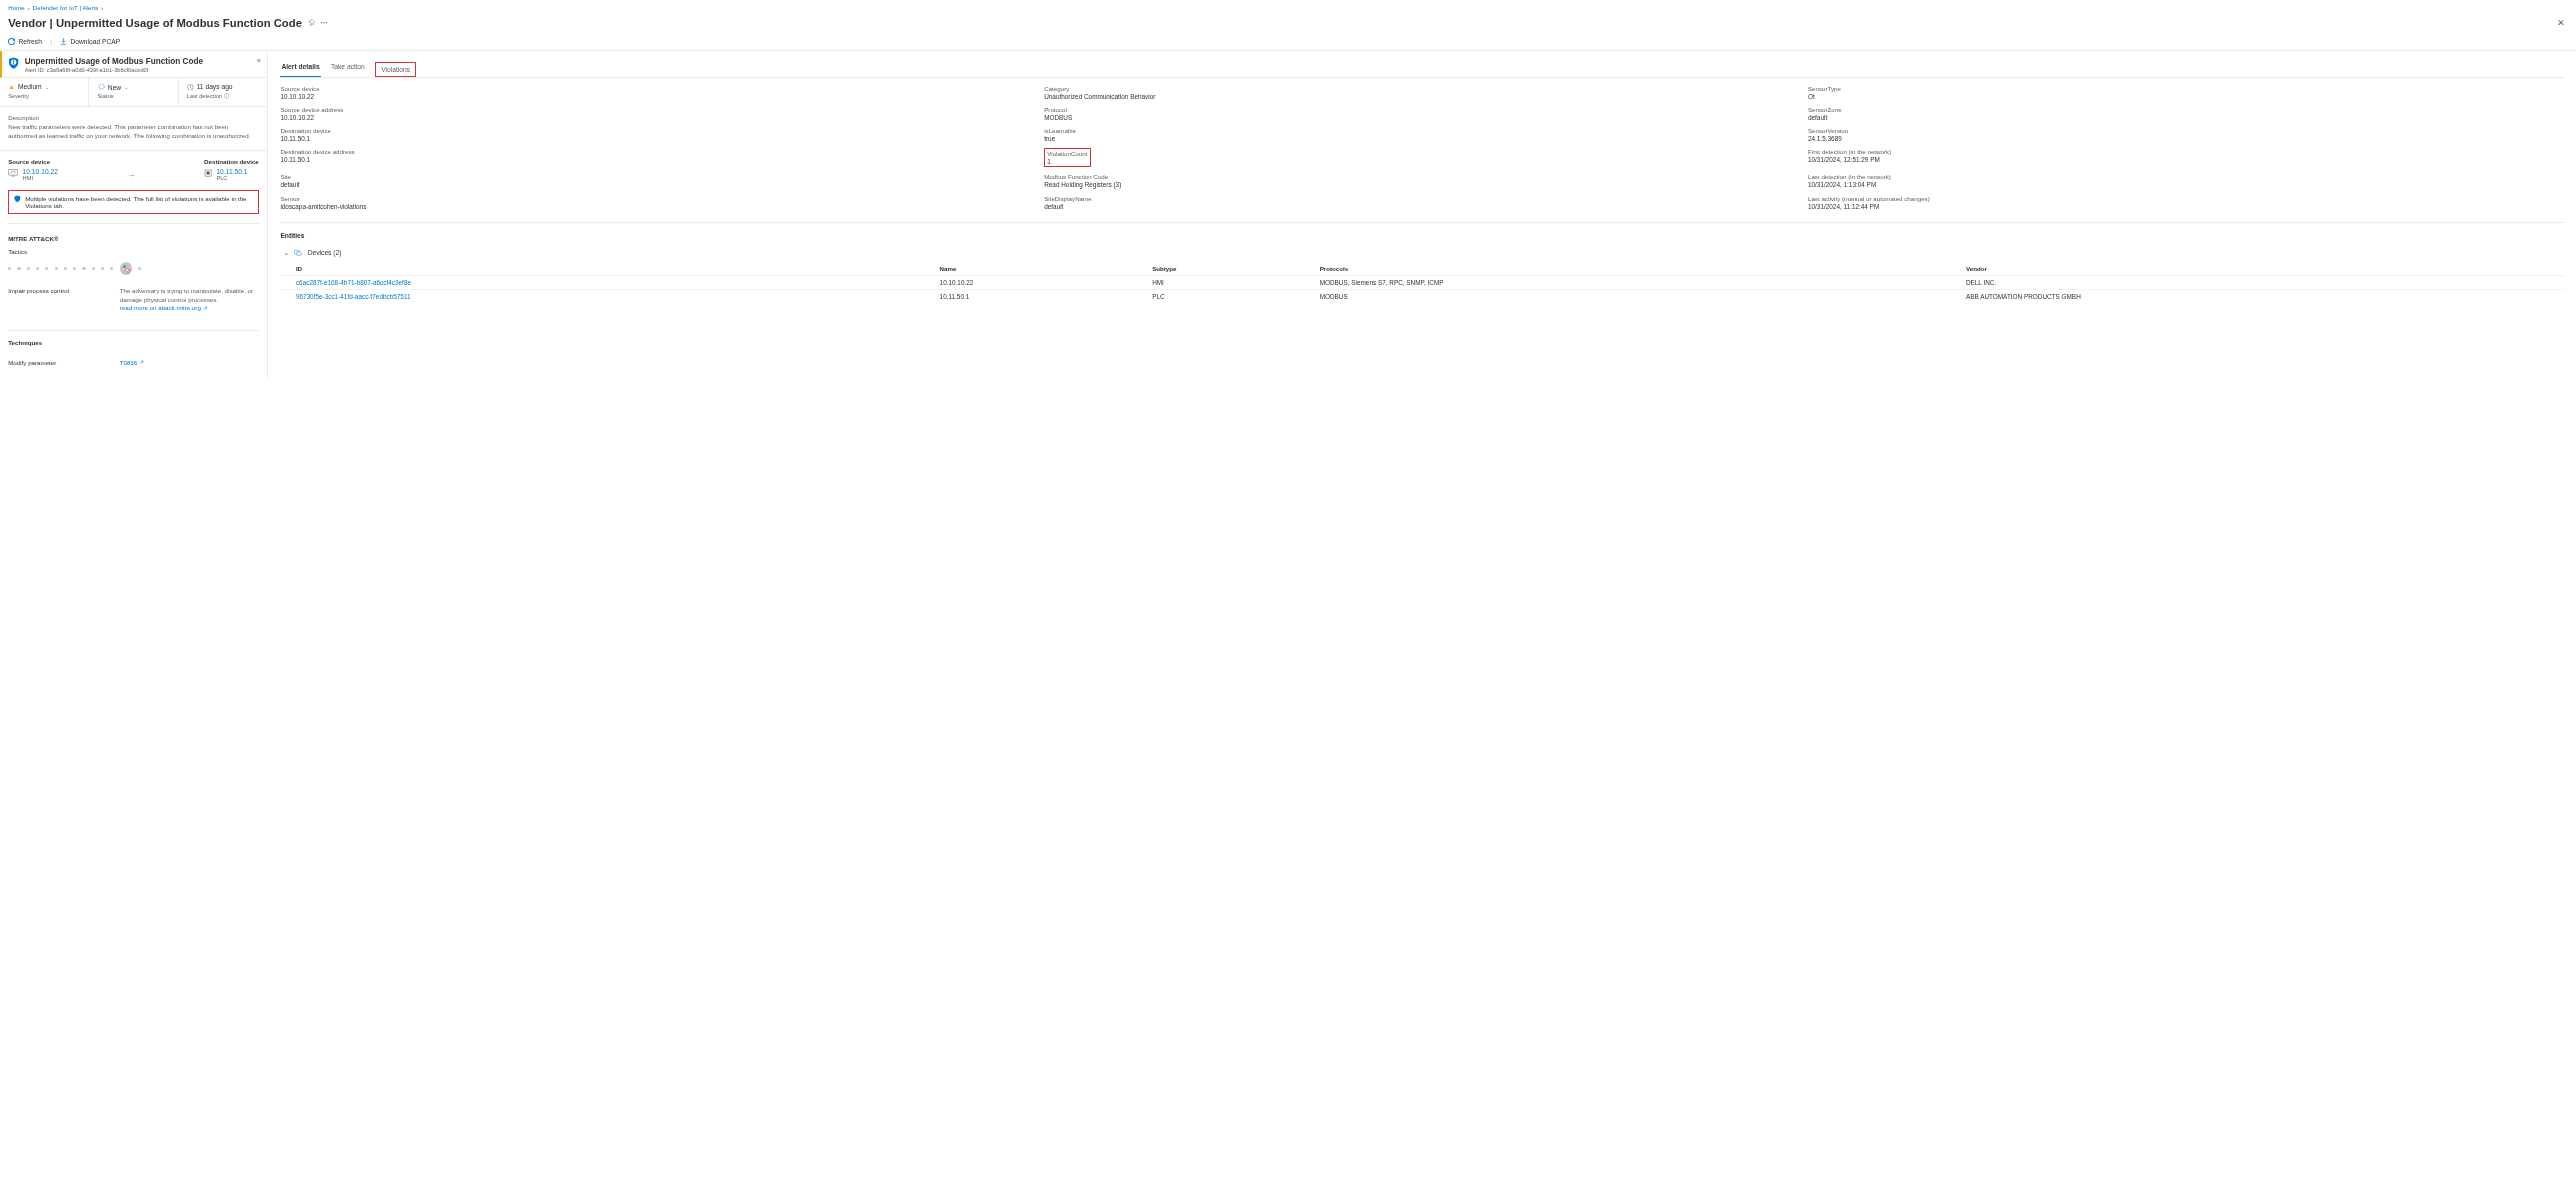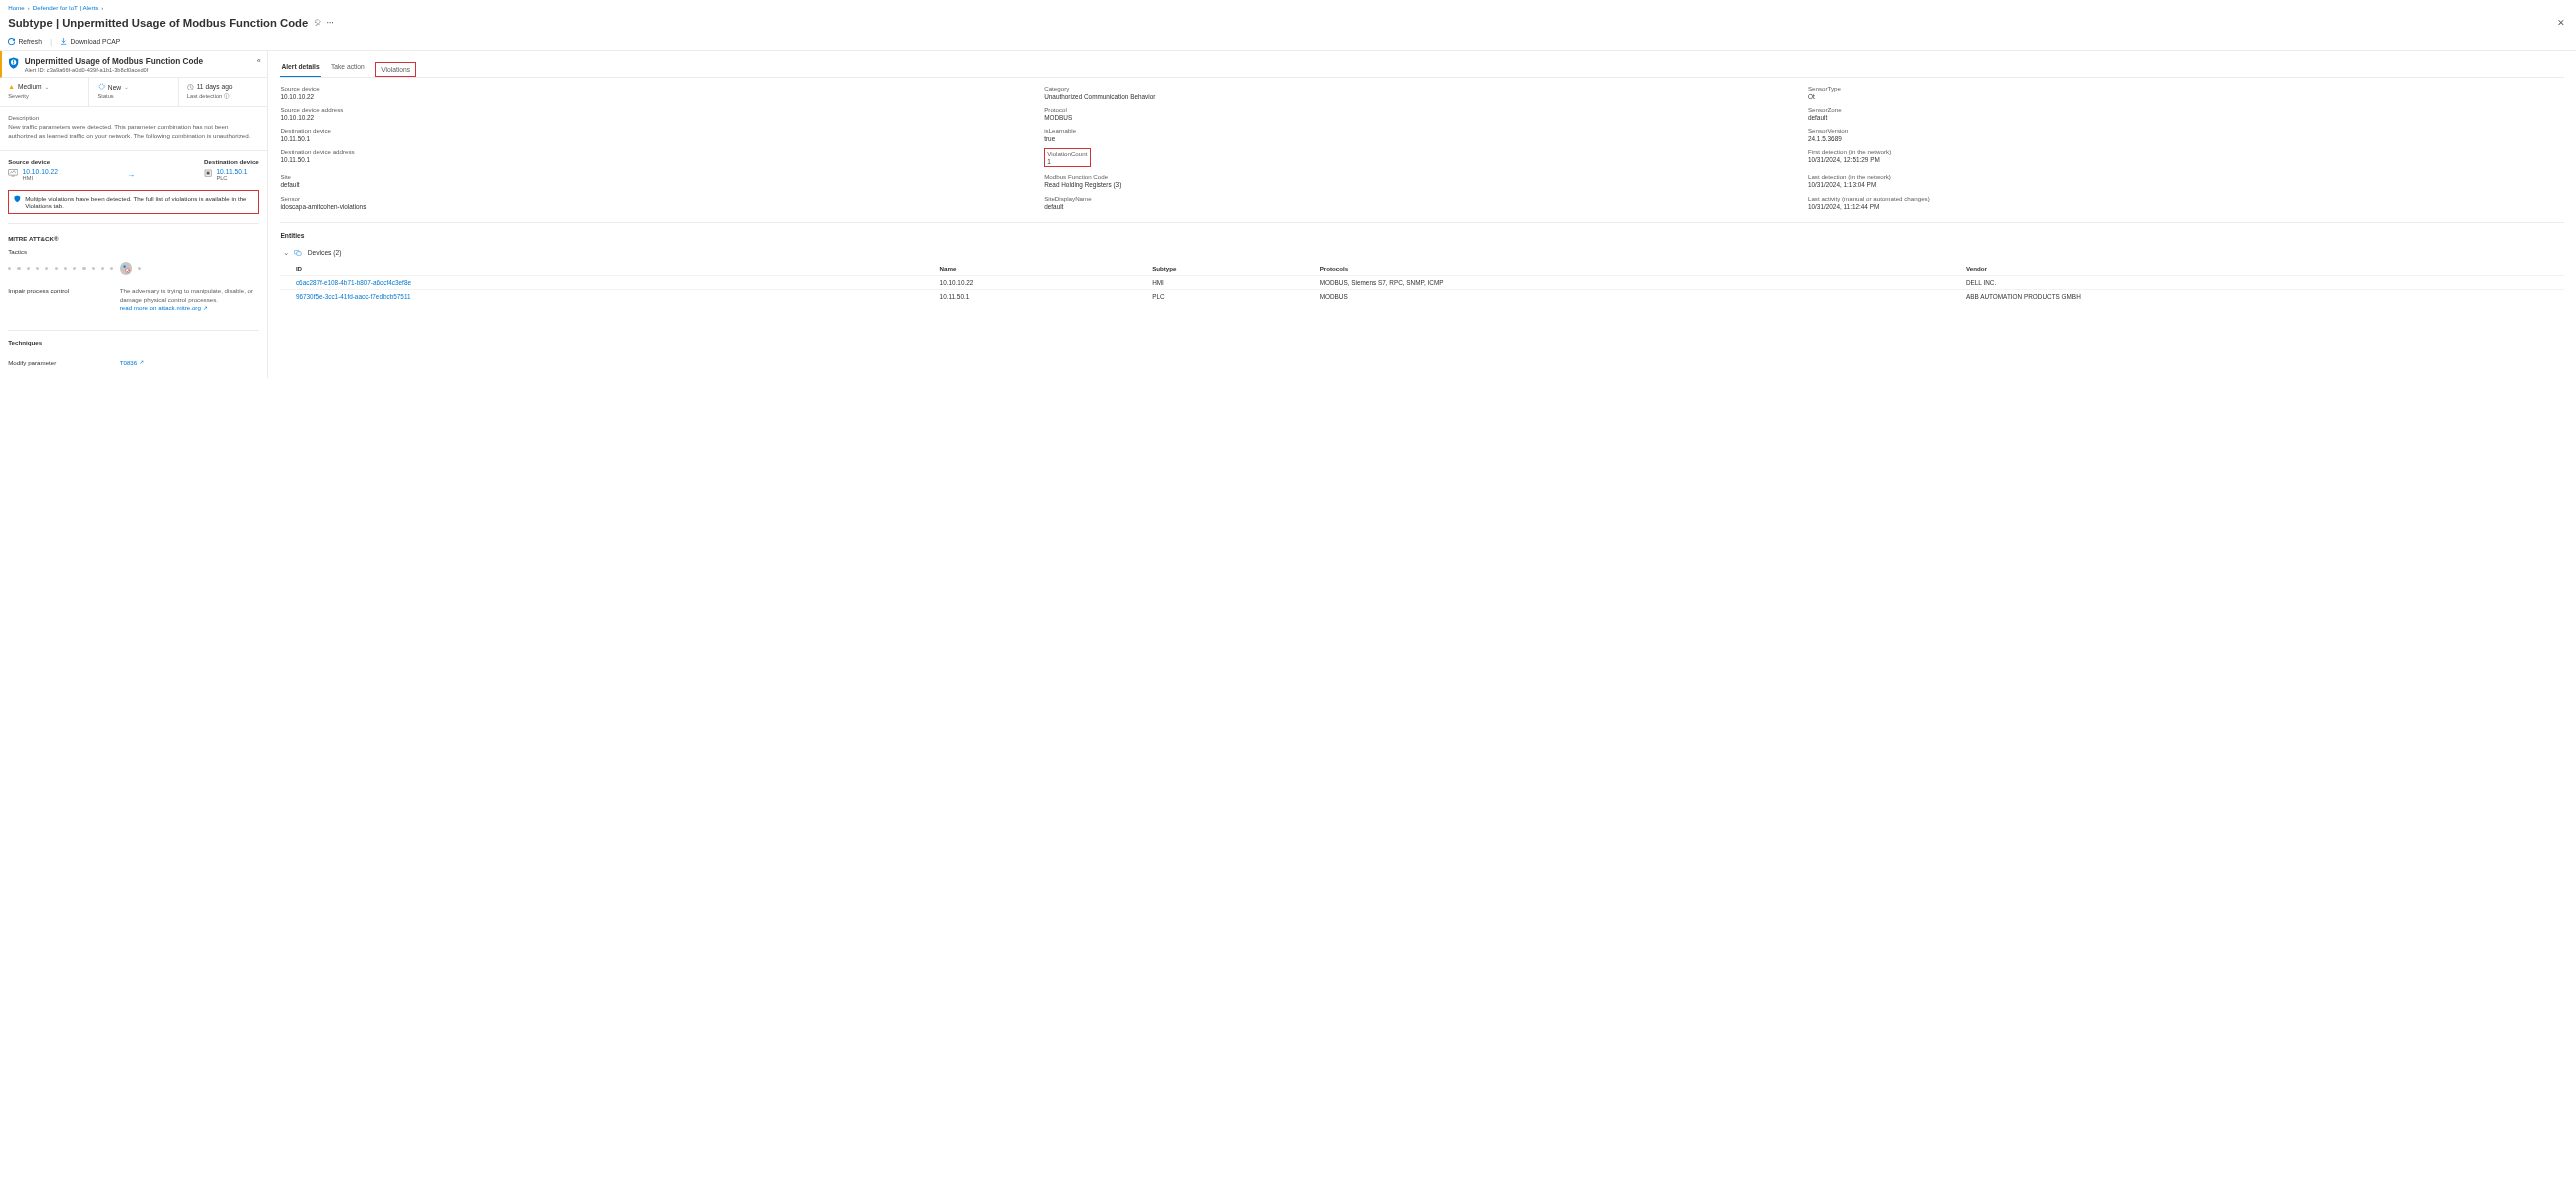--- a/index.html
+++ b/index.html
@@ -266,21 +266,21 @@
 <div class="breadcrumb">
   <a href="#">Home</a>
   <span class="sep">›</span>
   <a href="#">Defender for IoT | Alerts</a>
   <span class="sep">›</span>
 </div>
 
 <div class="titlebar">
   <h1>
     <span>
-      <span>Subtype | </span><span>Unpermitted Usage of Modbus Function Code</span>
+      <span>Vendor | </span><span>Unpermitted Usage of Modbus Function Code</span>
     </span>
     <span class="title-actions">
       <span style="font-size:7.2px;cursor:pointer;">
         <svg width="7.2" height="7.2" viewBox="0 0 16 16">
             <path d="M9.5 1.5l5 5-1.5.5-2 2 .5 4-2.5-2.5L4 16l-.5-.5 5-5L6 8l-4-.5 2-2L3.5 4l.5-1.5 5.5-1z" fill="none" stroke="#605e5c" stroke-width="1"></path>
           </svg>
       </span>
       <span style="font-size:7.2px;cursor:pointer;color:#605e5c;">···</span>
     </span>
   </h1>

